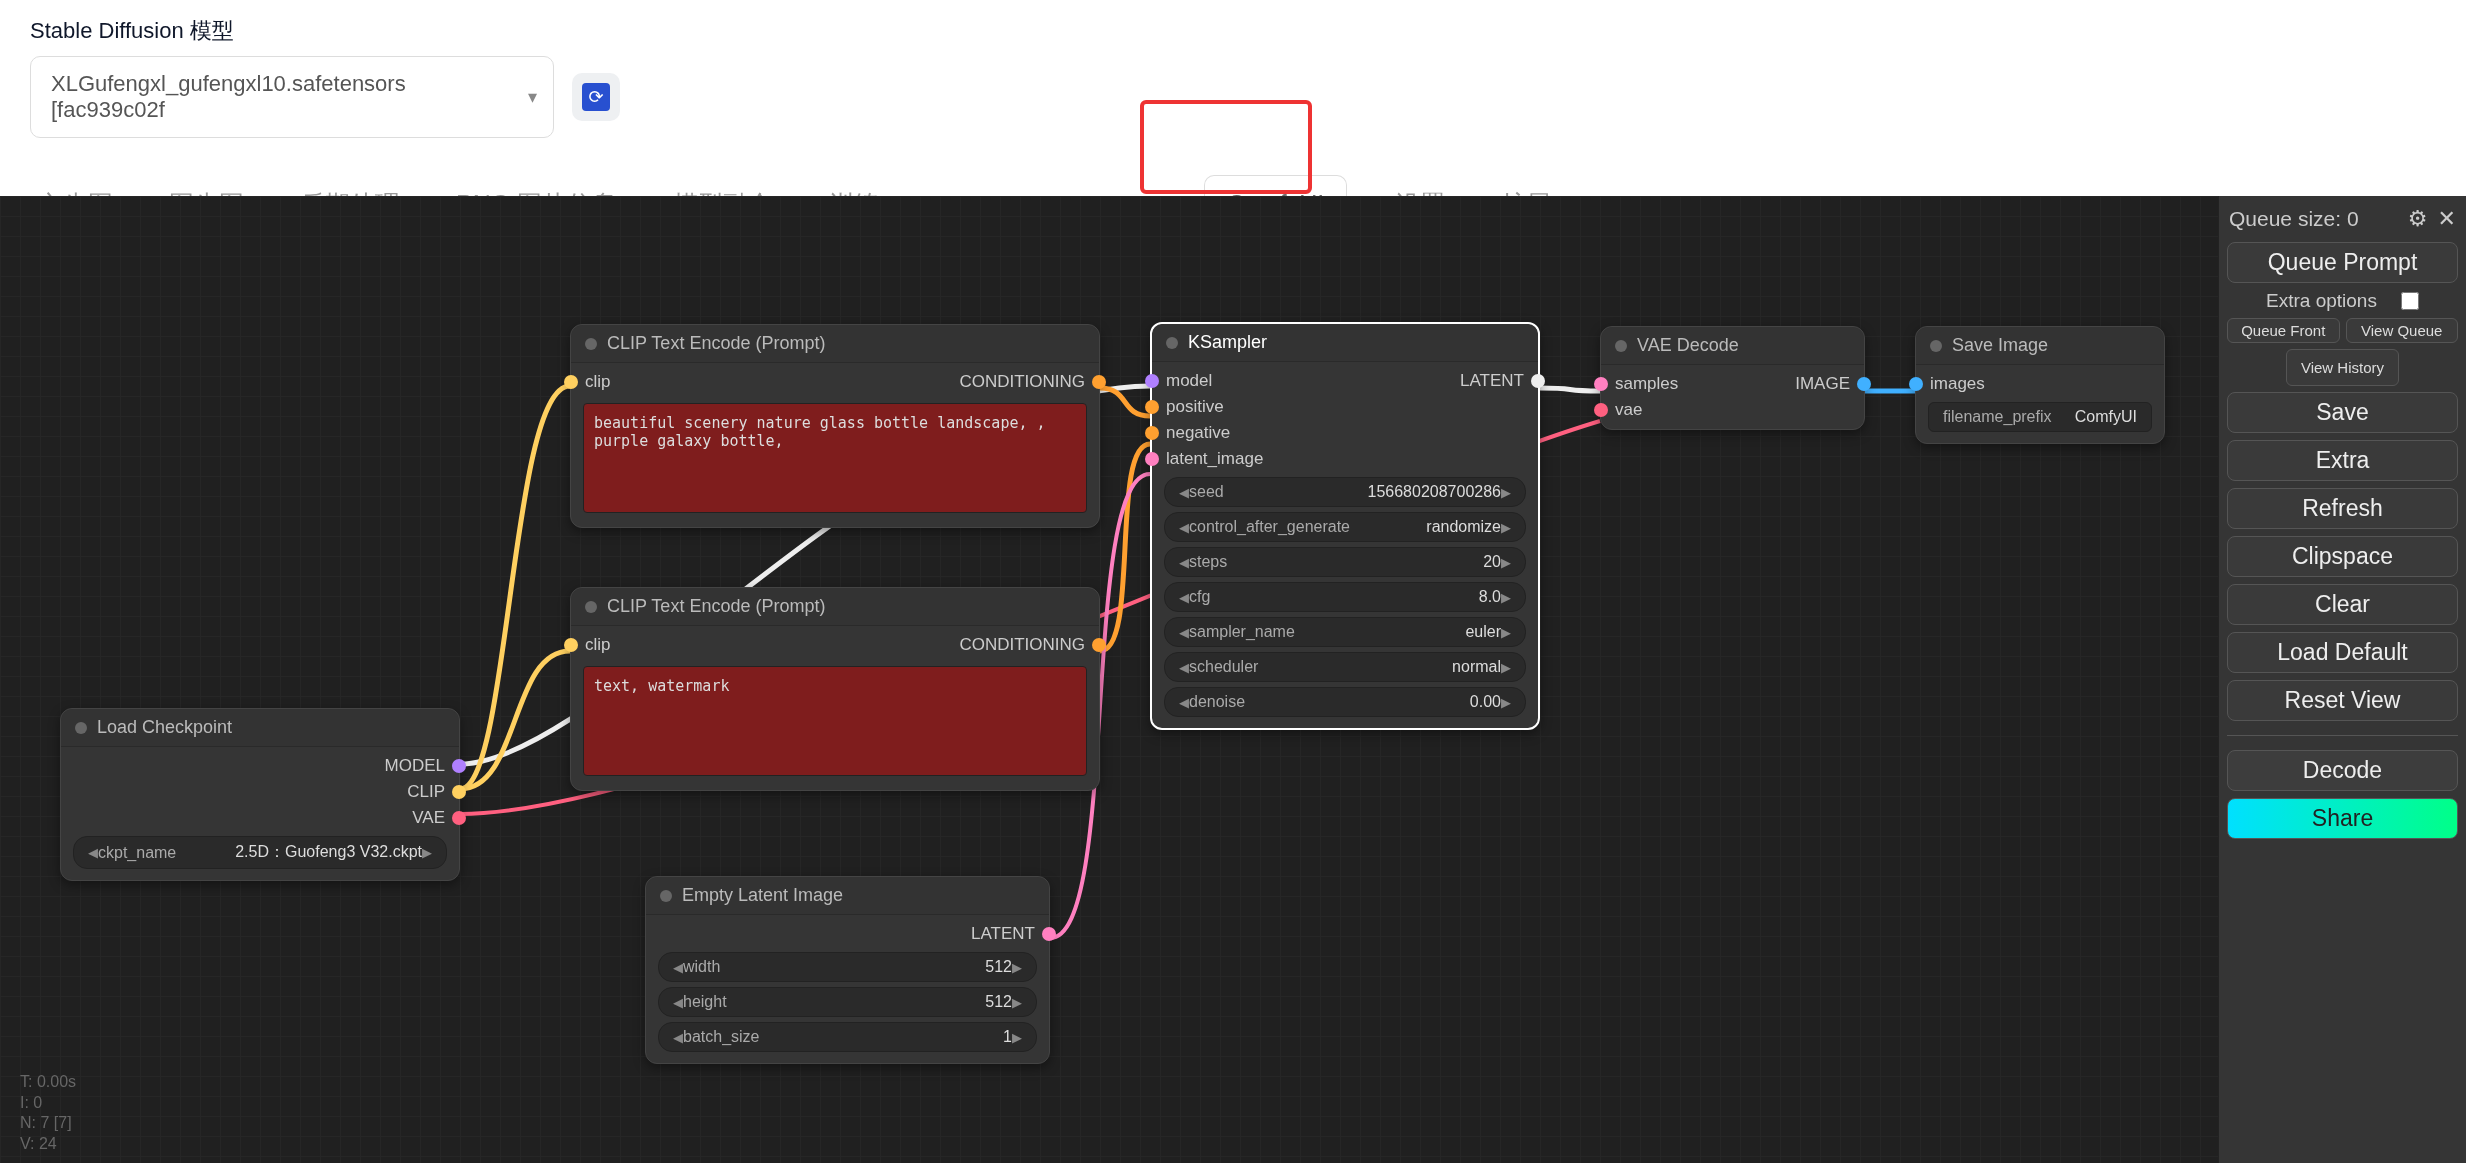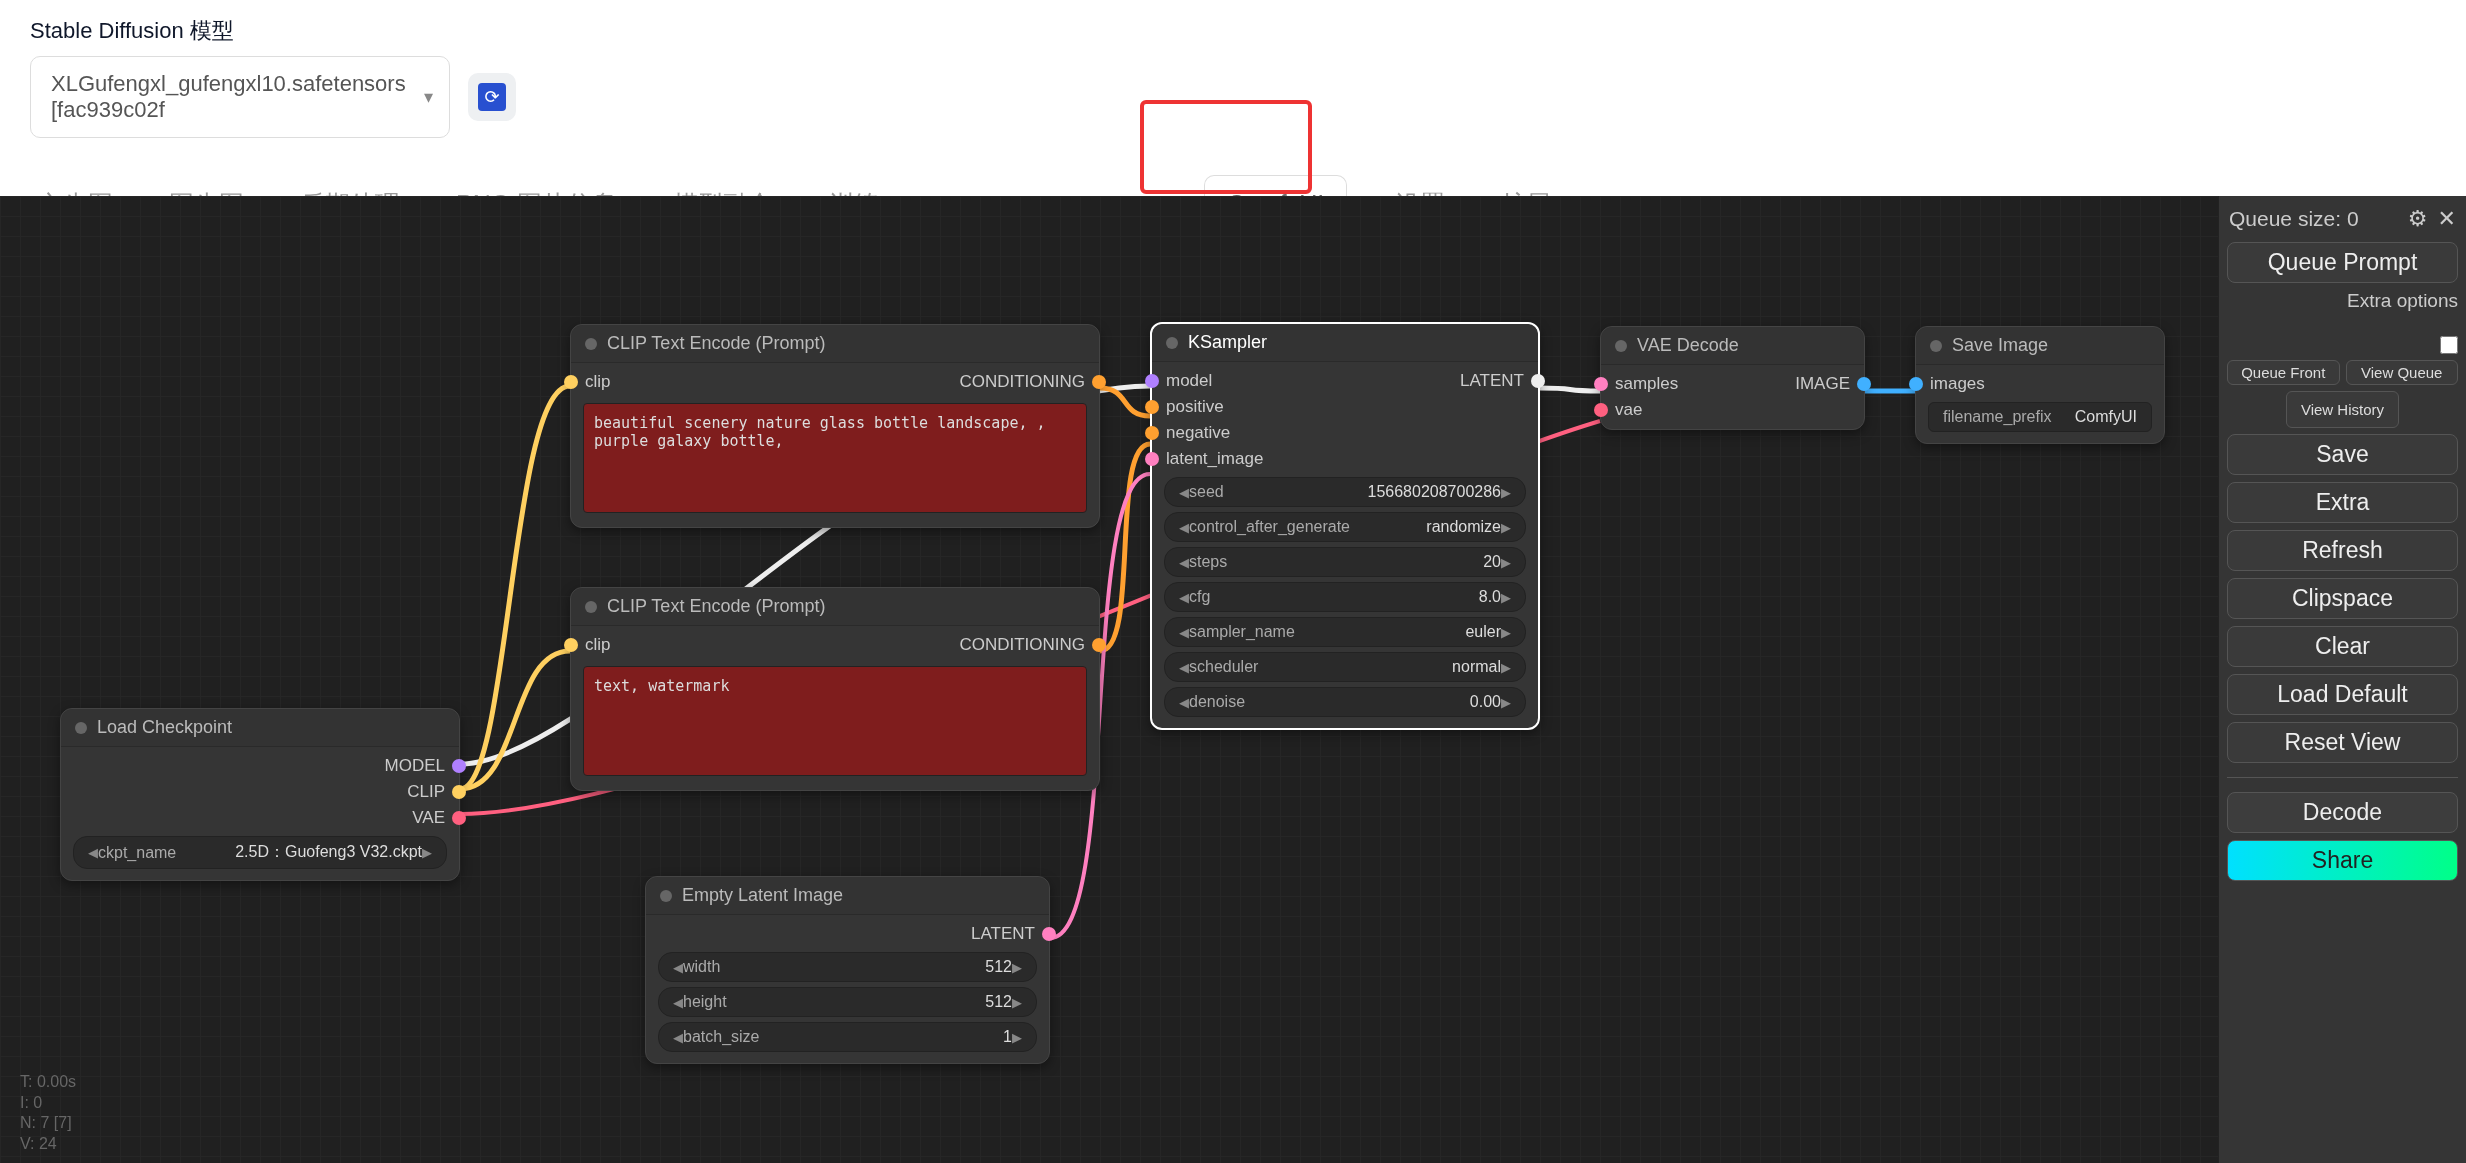--- a/index.html
+++ b/index.html
@@ -2,21 +2,21 @@
 <html><head>
 <meta charset="utf-8">
 <style>
 * { margin: 0; padding: 0; box-sizing: border-box; }
 body { font-family: -apple-system, BlinkMacSystemFont, "Segoe UI", Arial, sans-serif; background: #1a1a1a; color: #ccc; overflow: hidden; width: 2466px; height: 1163px; }
 
 
 .top-header { background: #fff; height: 196px; padding: 16px 30px 0; }
 .sd-label { color: #0f172a; font-size: 22px; margin-bottom: 10px; }
 .sd-model-row { display: flex; align-items: center; gap: 18px; }
-.sd-model-select { border: 1.5px solid #ddd; border-radius: 10px; padding: 14px 44px 14px 20px; font-size: 22px; color: #555; background: #fff; width: 420px; position: relative; }
+.sd-model-select { border: 1.5px solid #ddd; border-radius: 10px; padding: 14px 44px 14px 20px; font-size: 22px; color: #555; background: #fff; width: 524px; position: relative; }
 .sd-model-select::after { content: "▾"; position: absolute; right: 16px; top: 50%; transform: translateY(-50%); color: #888; font-size: 18px; }
 .refresh-btn { width: 48px; height: 48px; background: #eef0f2; border-radius: 10px; display: flex; align-items: center; justify-content: center; }
 .refresh-icon { width: 28px; height: 28px; background: #2850d0; border-radius: 4px; display: flex; align-items: center; justify-content: center; color: #fff; font-size: 18px; }
 
 .tabs-row { display: flex; gap: 40px; margin-top: 36px; align-items: flex-end; }
 .tab { font-size: 25px; color: #999; padding: 12px 8px; cursor: pointer; }
 .tab.active { color: #666; border: 1.5px solid #ddd; border-bottom: 1.5px solid #fff; border-radius: 10px 10px 0 0; padding: 14px 22px; background:#fff; position:relative; top:1px;}
 .tab-highlight { position: absolute; border: 4px solid #e33; border-radius: 6px; }
 
 
@@ -42,21 +42,21 @@
 .widget .wlabel { color: #aaa; flex:0 0 auto; margin-right:8px;}
 .widget .wval { color: #ddd; text-align: right; flex:1;}
 
 .textarea { margin: 8px 12px; background: #7f1d1d; border: 1px solid #222; border-radius: 4px; padding: 10px; font-family: monospace; font-size: 15px; color: #ddd; min-height: 110px; }
 
 
 .side-panel { position: absolute; right: 0; top: 0; width: 248px; background: #353535; border-left: 1px solid #222; padding: 6px 8px; height: 100%; }
 .queue-row { display: flex; align-items: center; justify-content: space-between; color: #ccc; font-size: 21px; padding: 4px 2px 10px; }
 .gear-icon, .close-icon { font-size: 22px; color: #ccc; cursor: pointer; }
 .panel-btn { width: 100%; background: #3a3a3a; border: 1px solid #555; border-radius: 8px; padding: 6px 0; color: #eee; font-size: 23px; text-align: center; margin-bottom: 7px; cursor: pointer; }
-.extra-row { display:flex; align-items:flex-end; justify-content:center; gap:24px; color:#ccc; font-size:19px; margin-bottom:6px;flex-direction:column;}
+.extra-row { display:flex; align-items:center; justify-content:center; gap:24px; color:#ccc; font-size:19px; margin-bottom:6px;}
 .extra-row input { width:18px; height:18px; }
 .mini-btn-row { display: flex; gap: 6px; margin-bottom: 6px; justify-content:center;}
 .mini-btn { flex: 1; background: #3a3a3a; border: 1px solid #555; border-radius: 6px; padding: 3px 0; font-size: 15px; color: #ddd; text-align: center; cursor: pointer; }
 .mini-btn.single{ flex:0 0 auto; padding:9px 14px;}
 .panel-divider { height: 1px; background: #555; margin: 14px 0; }
 .panel-btn.manager { background: #3d3d3d; }
 .panel-btn.share { background: linear-gradient(90deg, #00e0ff, #00ff88); color: #222; font-weight: 500; }
 
 .stats { position: absolute; left: 20px; bottom: 8px; font-size: 16px; color: #666; line-height: 1.3; }
 .watermark { position: absolute; right: 12px; bottom: 6px; color: #888; font-size: 18px; opacity: 0.6; }

